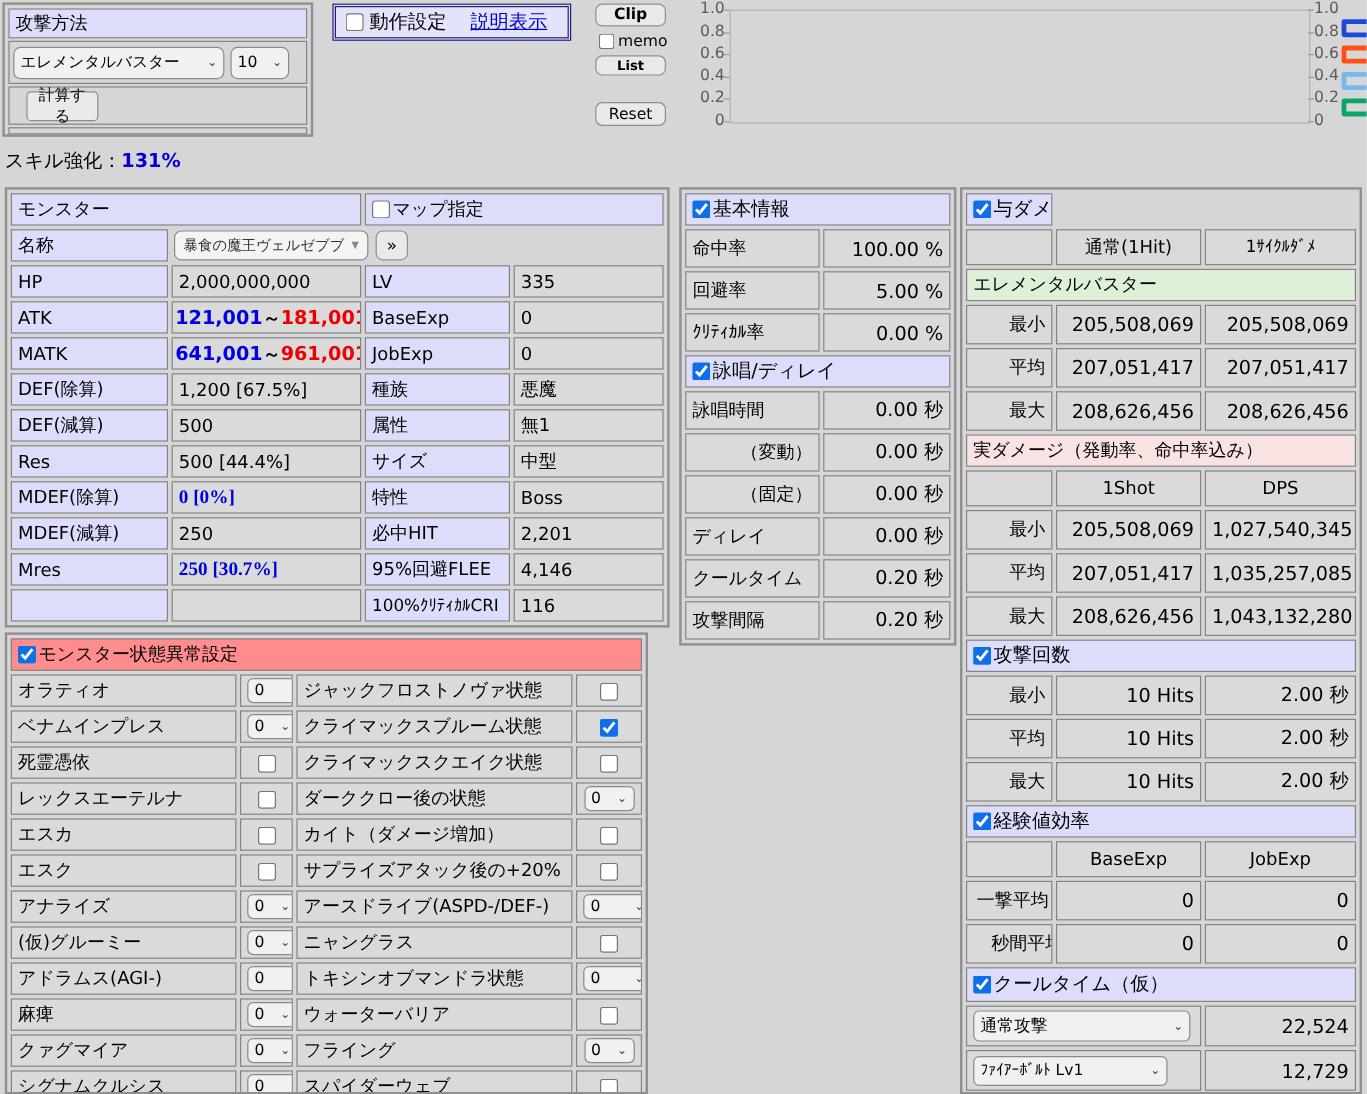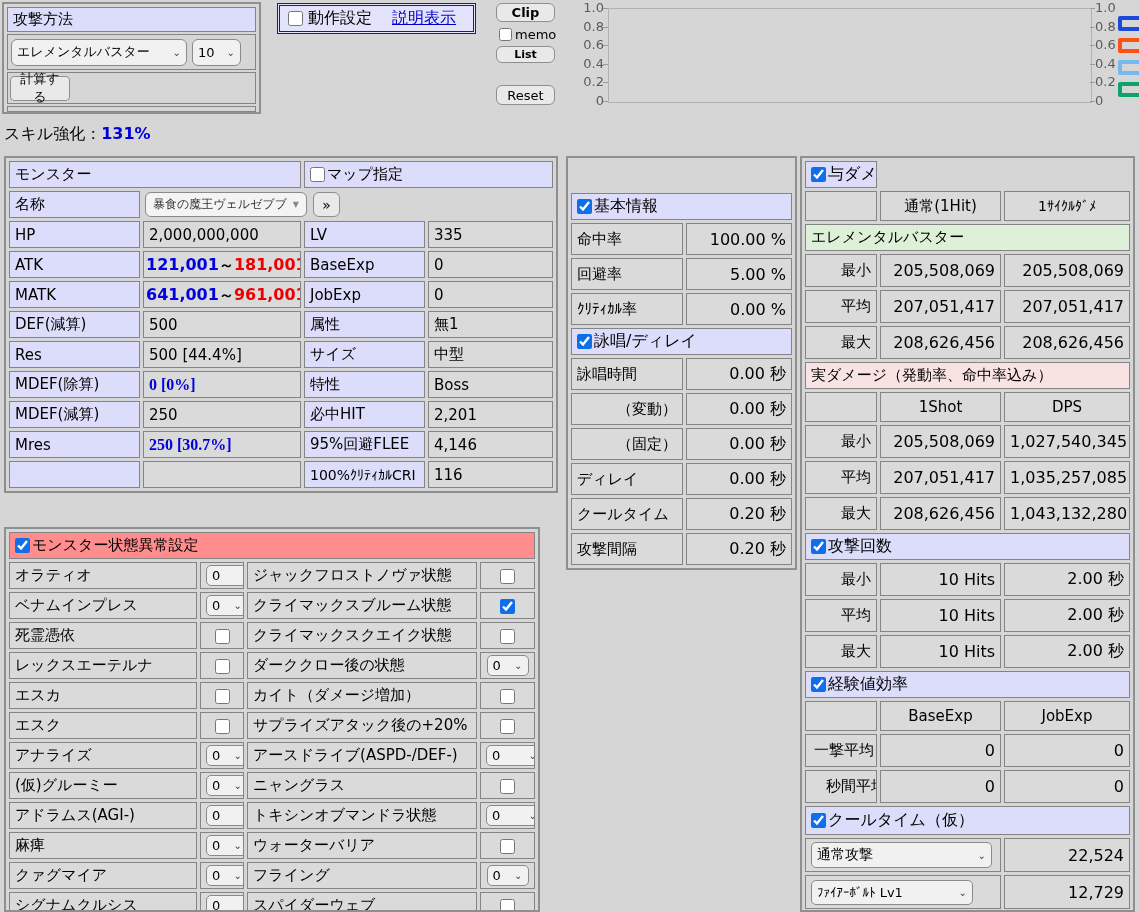--- a/index.html
+++ b/index.html
@@ -47,21 +47,21 @@
     <div style="border:1px solid #848484;height:34px;margin:2px 1px;display:flex;align-items:center;padding:0 3px;gap:5px;">
       <div class="sel" style="width:176px;height:27px;border-radius:6px;">
         <span>エレメンタルバスター</span>
         <span class="chev">⌄</span>
       </div>
       <div class="sel" style="width:49px;height:27px;border-radius:6px;">
         <span>10</span>
         <span class="chev">⌄</span>
       </div>
     </div>
-    <div style="border:1px solid #848484;height:30px;margin:2px 1px;display:flex;align-items:center;padding:0 2px;">
+    <div style="border:1px solid #848484;height:30px;margin:2px 1px;display:flex;align-items:center;padding:0 14px;">
       <button class="btn" style="width:60px;height:25px;font-size:13px;border-radius:4px;">計算する</button>
     </div>
     <div style="border:1px solid #848484;height:4px;margin:2px 1px;"></div>
   </div>
 
   <div class="abs hflex" style="left:277px;top:3px;width:199px;height:31px;border:3px double #1d1d78;background:#e3e3fb;box-sizing:border-box;padding:0 8px;">
     <input type="checkbox" style="">
     <span style="font-size:16px;">動作設定</span>
     <span class="link" style="font-size:16px;margin-left:20px;">説明表示</span>
   </div>
@@ -152,20 +152,26 @@
         <td class="lav">BaseExp</td>
         <td>0</td>
       </tr>
       <tr>
         <td class="lav">MATK</td>
         <td style="padding:0 2px;"><span class="rangeblue">641,001</span><span class="rangetilde">～</span><span class="rangered">961,001</span></td>
         <td class="lav">JobExp</td>
         <td>0</td>
       </tr>
       <tr>
+        <td class="lav">DEF(除算)</td>
+        <td>1,200 [67.5%]</td>
+        <td class="lav">種族</td>
+        <td>悪魔</td>
+      </tr>
+      <tr>
         <td class="lav">DEF(減算)</td>
         <td>500</td>
         <td class="lav">属性</td>
         <td>無1</td>
       </tr>
       <tr>
         <td class="lav">Res</td>
         <td>500 [44.4%]</td>
         <td class="lav">サイズ</td>
         <td>中型</td>
@@ -318,21 +324,21 @@
                 <span>0</span>
               </div></td>
         <td>スパイダーウェブ</td>
         <td class="ctr"><input type="checkbox" style="margin: 0px;"></td>
       </tr>
     </tbody>
       </table>
   </div>
 
   <div class="panel" style="left:566px;top:156px;width:231px;">
-    <table style="width:100%;margin-top:32px;">
+    <table style="width:100%;">
       <colgroup>
           <col style="width:112px">
           <col>
         </colgroup>
       <tbody>
           <tr>
         <td class="lav" colspan="2">
           <label class="hflex" style="height:100%;">
             <input type="checkbox" style="margin-right: 2px;" checked="">
             <span style="font-size:16px;">基本情報</span>

